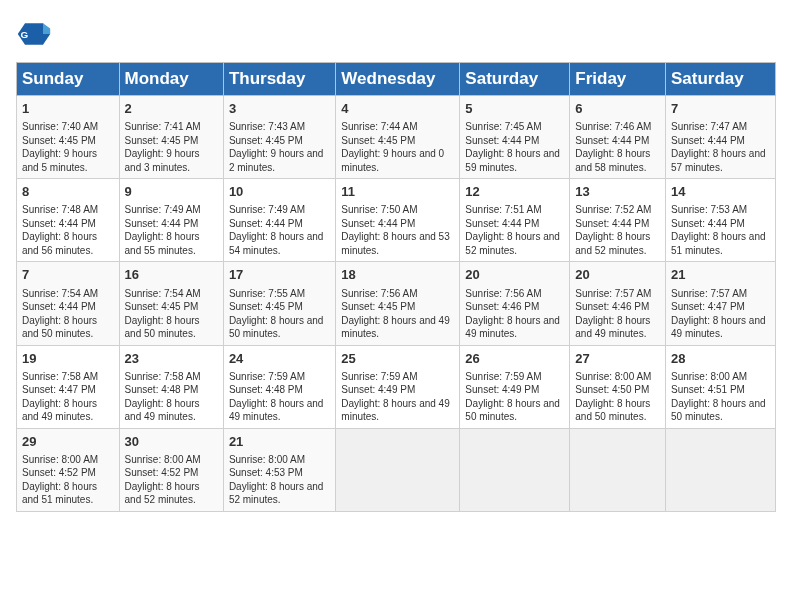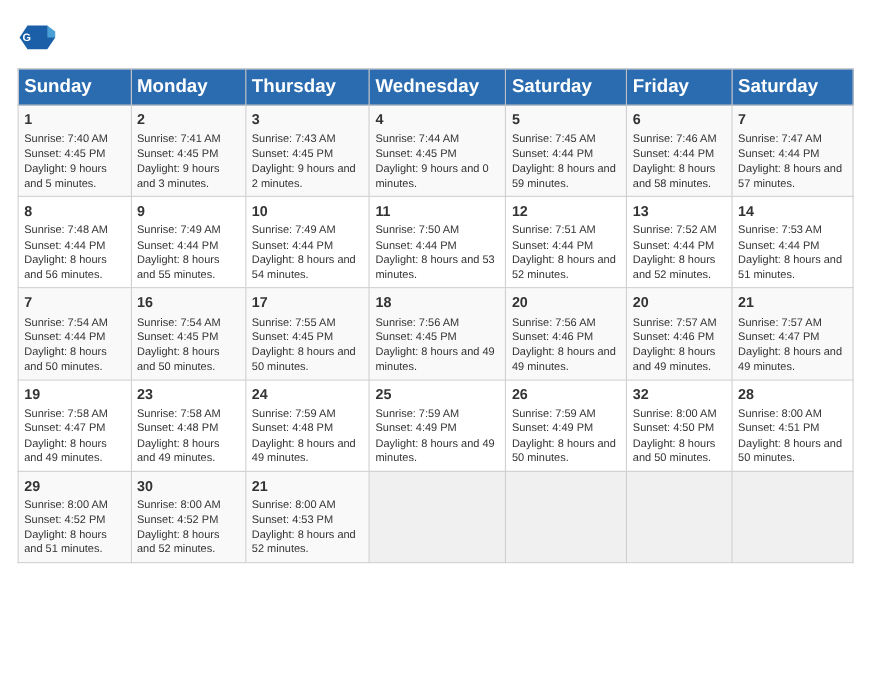--- a/index.html
+++ b/index.html
@@ -218,21 +218,21 @@
         </td>
         <td>
           <span class="day-num">25</span>
           <div class="day-detail">Sunrise: 7:59 AM<br>Sunset: 4:49 PM<br>Daylight: 8 hours and 49 minutes.</div>
         </td>
         <td>
           <span class="day-num">26</span>
           <div class="day-detail">Sunrise: 7:59 AM<br>Sunset: 4:49 PM<br>Daylight: 8 hours and 50 minutes.</div>
         </td>
         <td>
-          <span class="day-num">32</span>
+          <span class="day-num">27</span>
           <div class="day-detail">Sunrise: 8:00 AM<br>Sunset: 4:50 PM<br>Daylight: 8 hours and 50 minutes.</div>
         </td>
         <td>
           <span class="day-num">28</span>
           <div class="day-detail">Sunrise: 8:00 AM<br>Sunset: 4:51 PM<br>Daylight: 8 hours and 50 minutes.</div>
         </td>
       </tr>
       <tr>
         <td>
           <span class="day-num">29</span>

